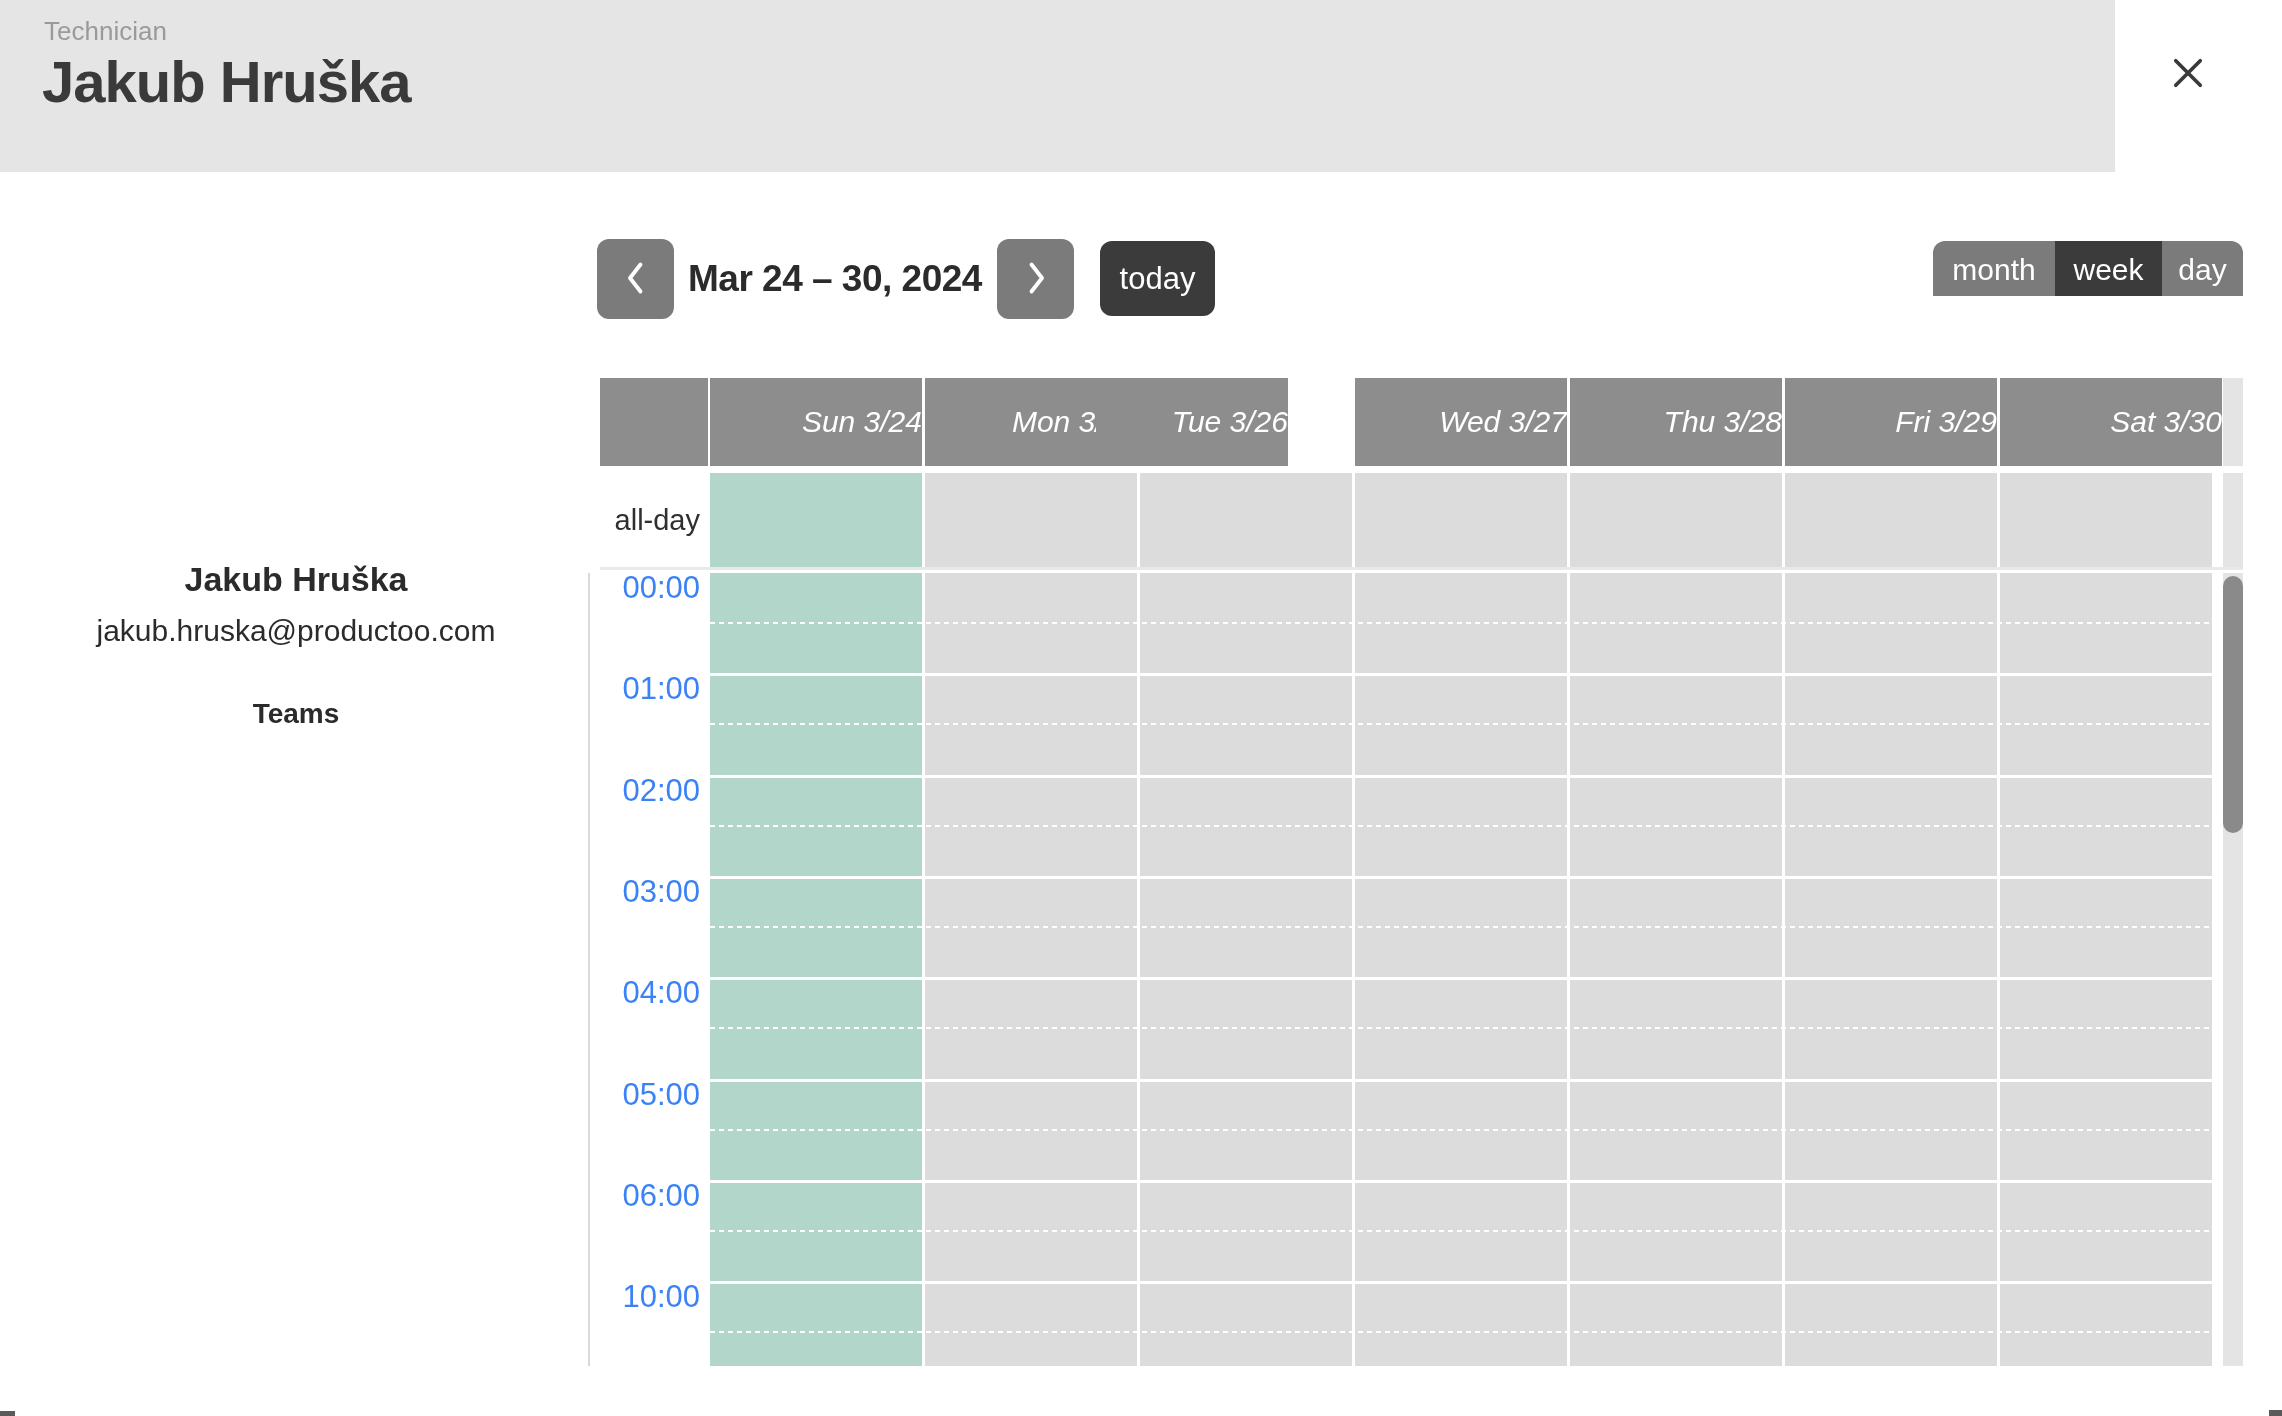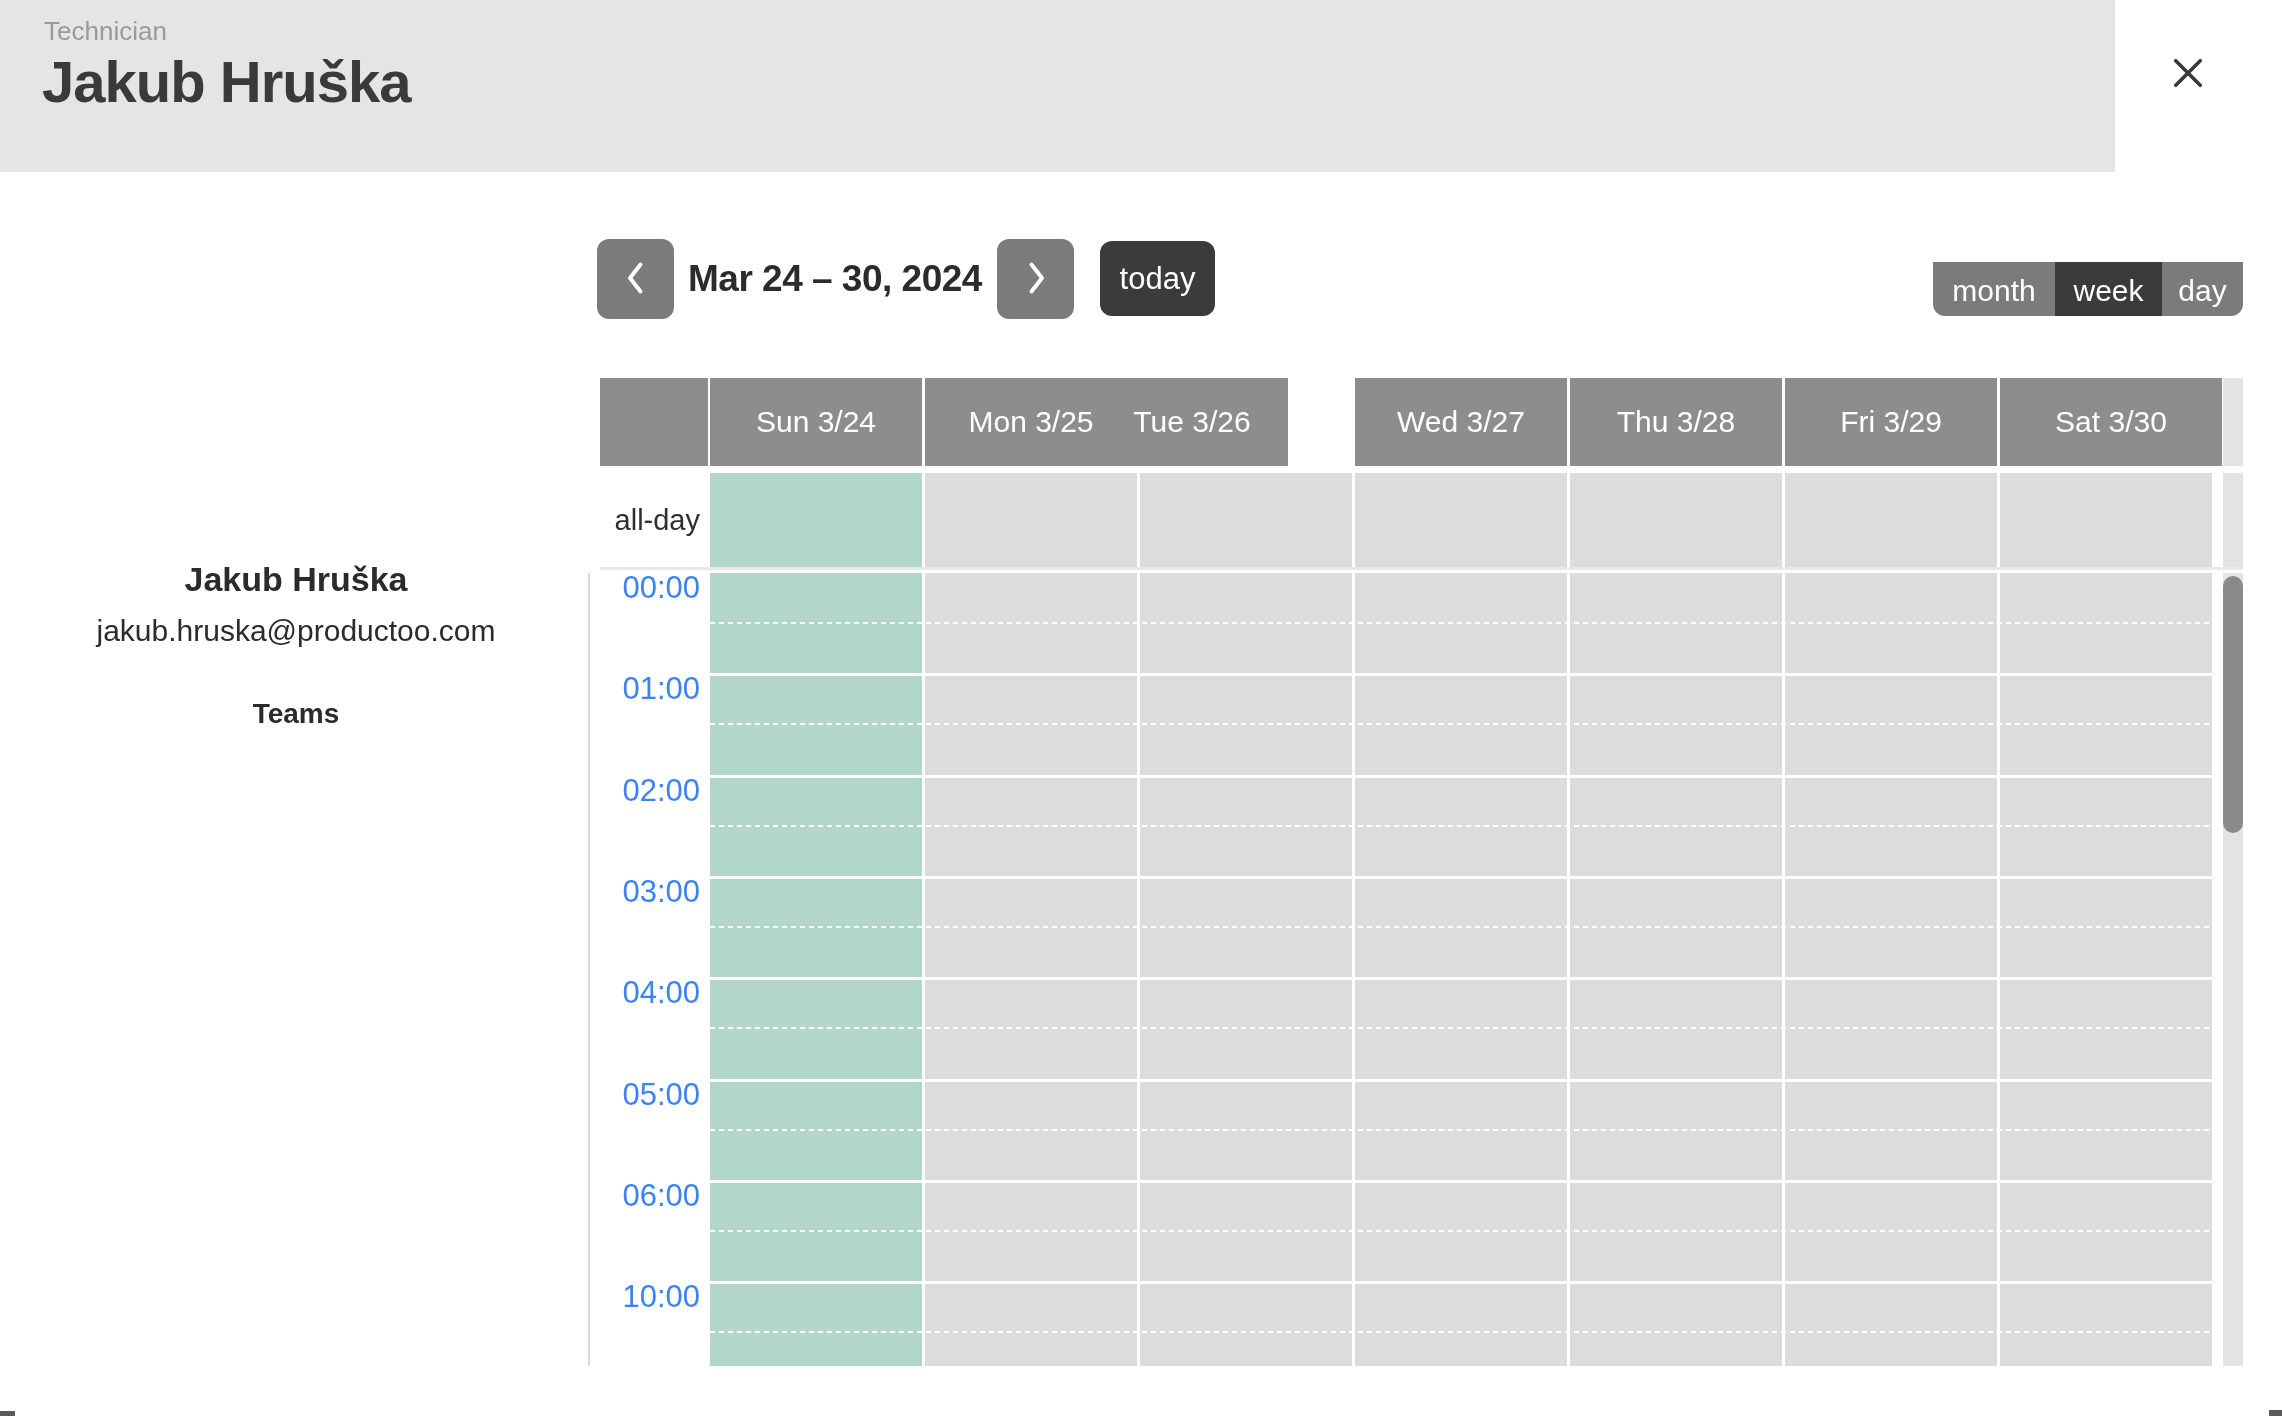--- a/index.html
+++ b/index.html
@@ -19,30 +19,30 @@
   .teams-heading{top:698px;font-size:28px;font-weight:700;color:#2b2b2b;}
   .teams-note{top:760px;font-size:30px;font-style:italic;color:#2b2b2b;}
 
   
   .nav-btn{position:absolute;top:239px;width:77px;height:80px;border:none;border-radius:12px;background:var(--nav-button,#7b7b7b);display:flex;align-items:center;justify-content:center;cursor:pointer;padding:0;}
   .nav-prev{left:597px;}
   .nav-next{left:997px;}
   .toolbar-title{position:absolute;left:688px;top:239px;height:80px;display:flex;align-items:center;font-size:37px;font-weight:600;color:#2b2b2b;letter-spacing:-0.5px;}
   .today-btn{position:absolute;left:1100px;top:241px;width:115px;height:75px;border:none;border-radius:12px;background:var(--accent-dark,#3b3b3b);color:#fff;font-size:31px;font-family:inherit;cursor:pointer;}
   .view-toggle{position:absolute;left:1933px;top:241px;height:75px;border-radius:12px;overflow:hidden;display:flex;}
-  .view-btn{border:none;height:55px;color:#fff;font-size:30px;font-family:inherit;background:var(--nav-button,#8a8a8a);cursor:pointer;padding:12px;margin-top:21px;}
+  .view-btn{border:none;height:55px;color:#fff;font-size:30px;font-family:inherit;background:var(--nav-button,#8a8a8a);cursor:pointer;padding:12px;}
   .view-btn.w-month{width:122px;}
   .view-btn.w-week{width:107px;}
   .view-btn.w-day{width:81px;}
   .view-btn.active{background:var(--accent-dark,#3b3b3b);}
 
   
   .cal-head-cell{position:absolute;top:378px;height:88px;background:var(--calendar-header,#8d8d8d);}
   .cal-head-gutter{left:600px;width:108px;}
-  .day-head{color:#fff;font-size:30px;line-height:88px;text-align:center;box-sizing:border-box;}
+  .day-head{color:#fff;font-size:30px;line-height:88px;text-align:right;box-sizing:border-box;font-style:italic;}
 
   
   .allday-label{position:absolute;left:600px;top:473px;width:100px;height:94px;line-height:94px;text-align:right;font-size:29px;color:#2f2f2f;}
   .allday-cell{position:absolute;top:473px;height:94px;}
 
   
   .gutter-strip{position:absolute;left:2223px;width:20px;background:#e4e4e4;}
   .strip-head{top:378px;height:88px;}
   .strip-allday{top:473px;height:94px;}
 

